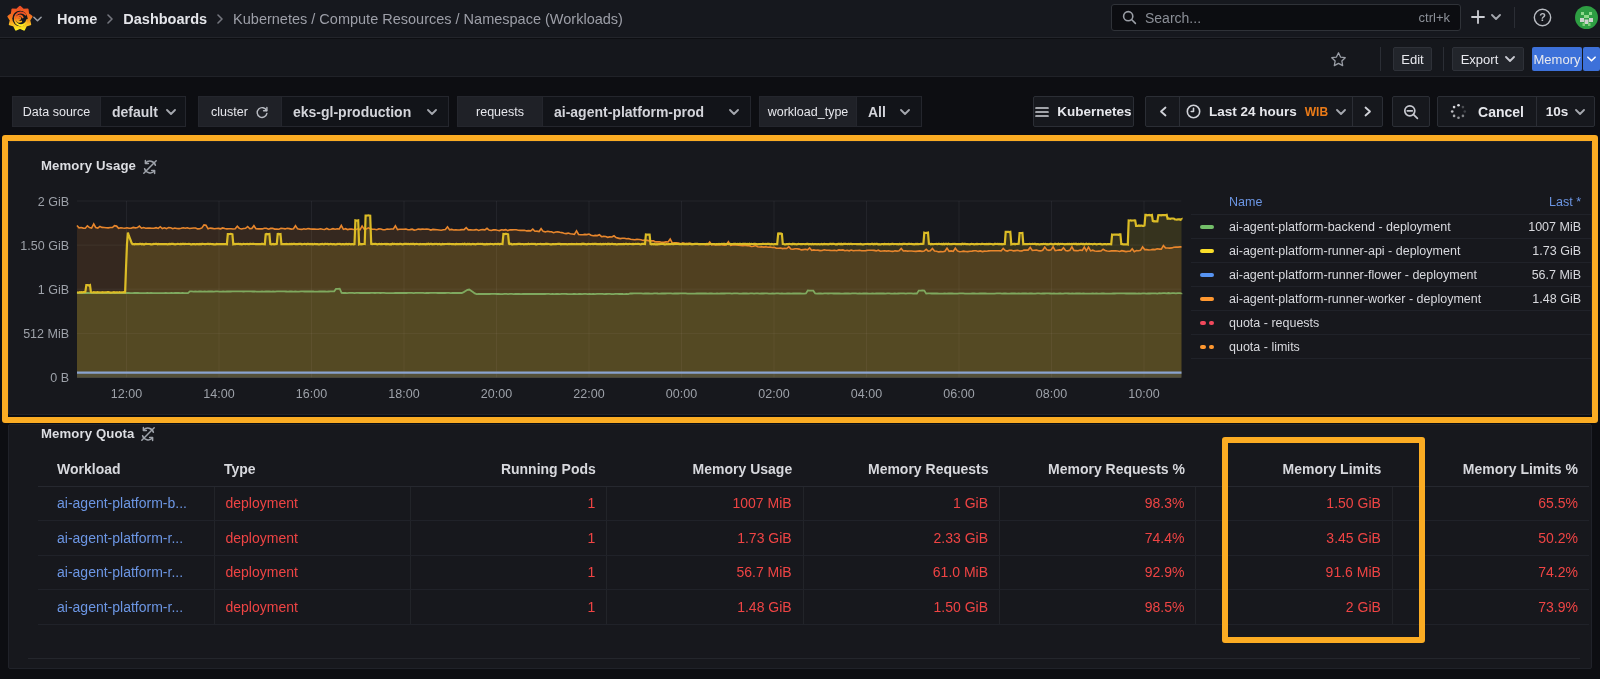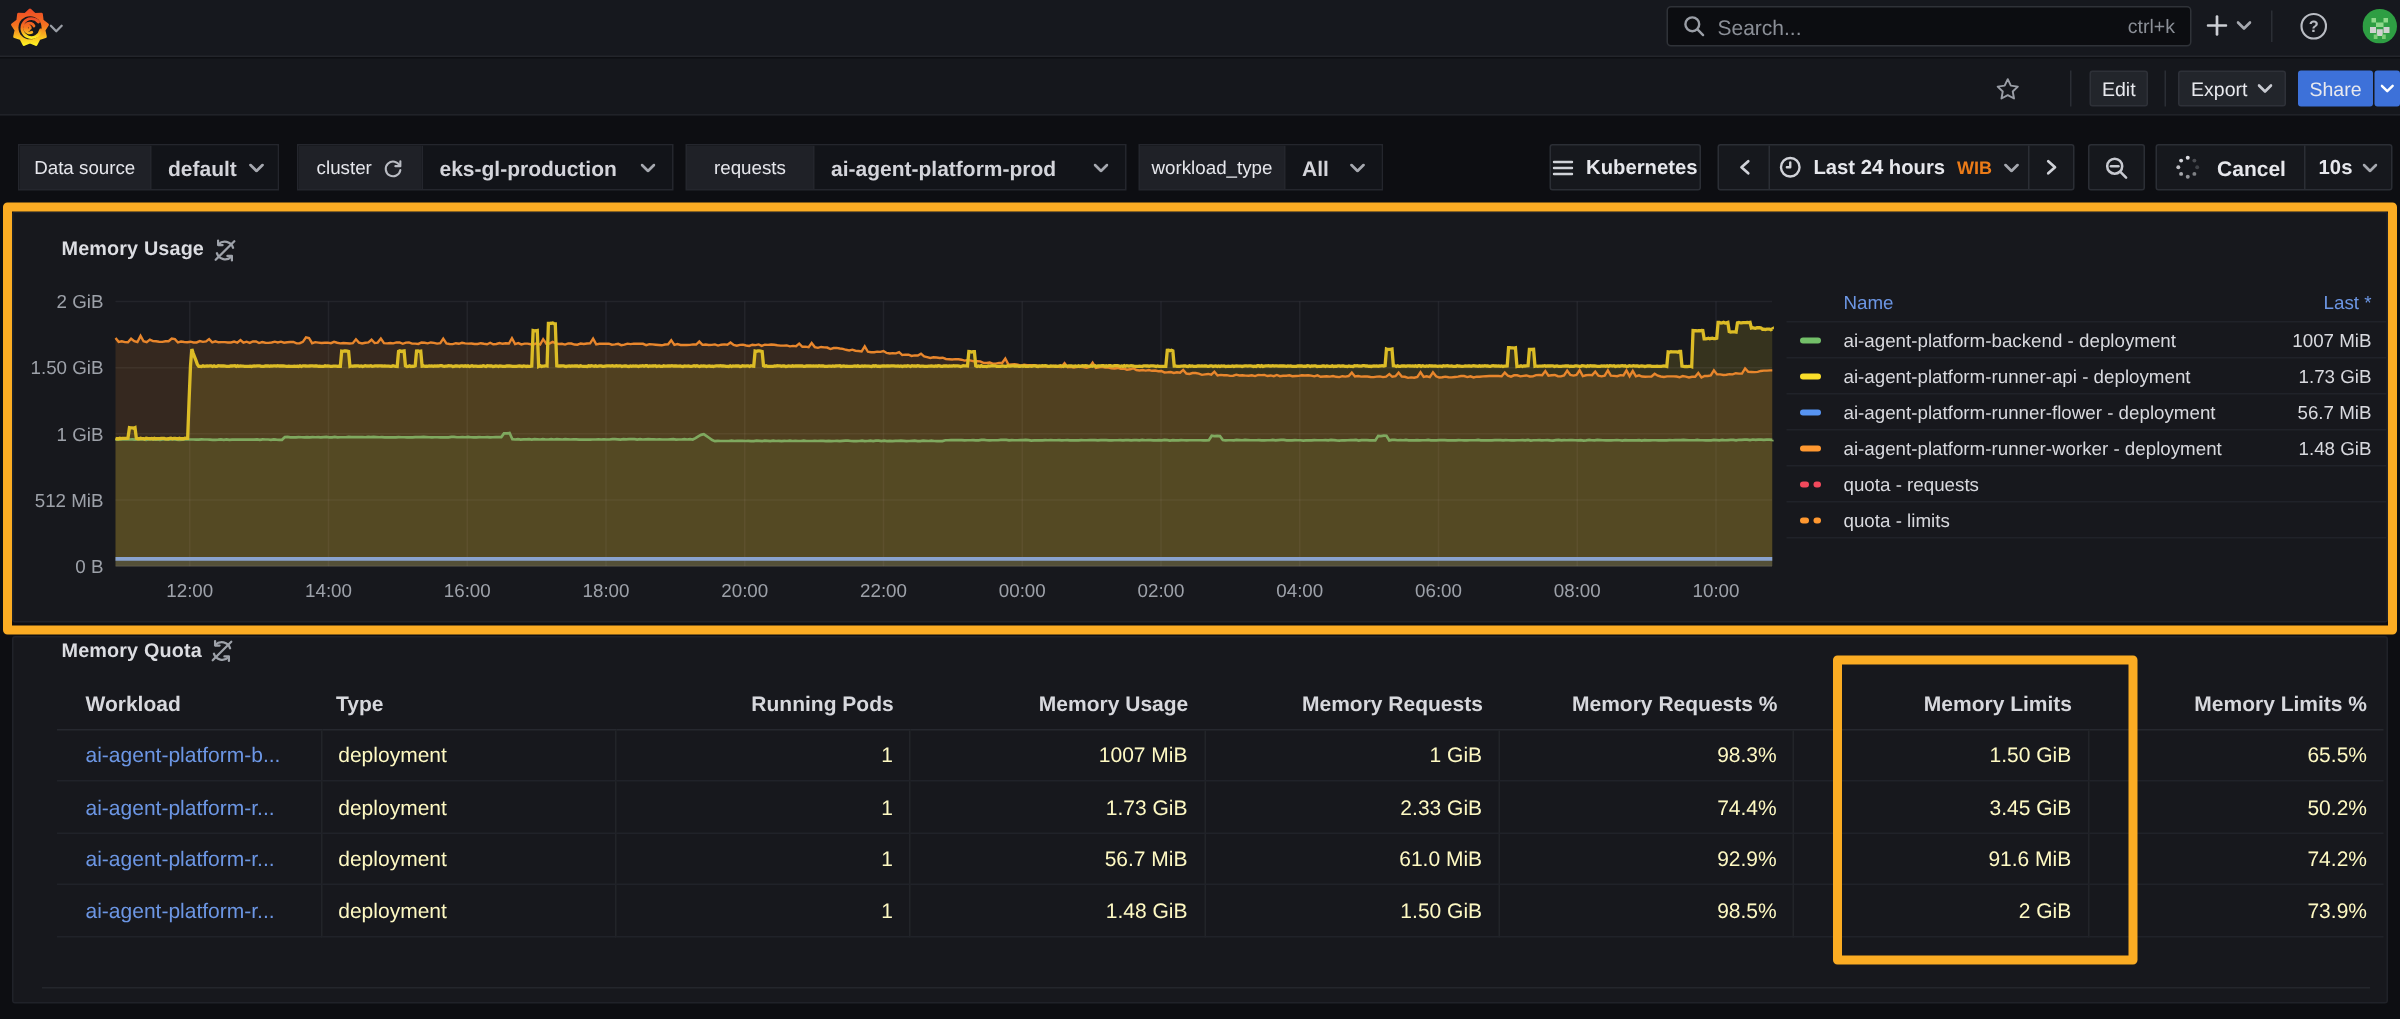--- a/index.html
+++ b/index.html
@@ -28,21 +28,21 @@
 
 #legend{position:absolute;left:1182px;top:48px;width:400px;font-size:12.5px}
 .lrow{position:relative;height:24px;display:flex;align-items:center;border-top:1px solid #202229}
 .lrow:first-child{border-top:none}
 .ldash{width:14px;height:4px;border-radius:2px;margin-left:9px;margin-right:15px;flex:none}
 .lname{color:#d8d9de;white-space:nowrap}
 .lval{margin-left:auto;padding-right:10px;color:#d8d9de}
 
 #mqtable{position:absolute;left:38px;top:453px;width:1551px;border-collapse:collapse;table-layout:fixed;font-size:14px}
 #mqtable th{font-weight:700;color:#d7d8dd;height:33px;vertical-align:middle;border-bottom:1px solid #26282f;padding:0 11px}
-#mqtable td{height:34.6px;vertical-align:middle;border-bottom:1px solid #202229;border-right:1px solid #222429;padding:0 11px;color:#fef9c3}
+#mqtable td{height:34.6px;vertical-align:middle;border-bottom:1px solid #202229;border-right:1px solid #222429;padding:0 11px;color:#ef4444}
 #mqtable td:last-child{border-right:none}
 #mqtable .num{text-align:right}
 #mqtable .link{color:#6c96e4;font-weight:500;white-space:nowrap;overflow:hidden}
 </style></head>
 <body>
 
 <div id="nav">
 
 <svg width="26" height="27" viewBox="0 0 64 66" style="position:absolute;left:7px;top:5px">
 <defs>
@@ -52,20 +52,31 @@
           <stop offset="1" stop-color="#fcee21"></stop>
 </linearGradient>
       </defs>
 <path fill="url(#glg)" stroke="url(#glg)" stroke-width="5" stroke-linejoin="round" d="M32.0 4.0 L39.9 11.4 L50.6 10.8 L51.9 21.5 L60.6 28.0 L54.7 37.0 L57.1 47.5 L46.8 50.6 L41.9 60.3 L32.0 56.0 L22.1 60.3 L17.2 50.6 L6.9 47.5 L9.3 37.0 L3.4 28.0 L12.1 21.5 L13.4 10.8 L24.1 11.4 Z"></path>
 <circle cx="32" cy="33" r="19" fill="#15171c"></circle>
 <path fill="none" stroke="url(#glg)" stroke-width="4.6" stroke-linecap="round" d="M46 23.5 A15.5 15.5 0 1 0 49.5 36.5 M38.5 30 a8 8 0 1 0 -3.5 10.5 M32.5 33.5 a3 3 0 1 0 -2 2.5"></path>
 </svg>
  <svg width="9" height="6" viewBox="0 0 10 6" style="position:absolute;left:33px;top:16px">
       <polyline points="1,1 5,5 9,1" fill="none" stroke="#9a9ea6" stroke-width="1.7" stroke-linecap="round" stroke-linejoin="round"></polyline>
     </svg>
+ <div style="position:absolute;left:57px;top:0;height:37px;display:flex;align-items:center">
+  <span class="crumb-b">Home</span>
+      <svg width="8" height="10" viewBox="0 0 8 10" style="margin:0 9px">
+        <polyline points="2,1 6,5 2,9" fill="none" stroke="#74767e" stroke-width="1.6" stroke-linecap="round" stroke-linejoin="round"></polyline>
+      </svg>
+      <span class="crumb-b">Dashboards</span>
+      <svg width="8" height="10" viewBox="0 0 8 10" style="margin:0 9px">
+        <polyline points="2,1 6,5 2,9" fill="none" stroke="#74767e" stroke-width="1.6" stroke-linecap="round" stroke-linejoin="round"></polyline>
+      </svg>
+      <span class="crumb-g">Kubernetes / Compute Resources / Namespace (Workloads)</span>
+ </div>
  <div style="position:absolute;left:1111px;top:4px;width:350px;height:27px;background:#0c0d11;border:1px solid #2f3238;border-radius:3px;display:flex;align-items:center;padding:0 10px;gap:8px">
   <svg width="15" height="15" viewBox="0 0 15 15" style="flex:none">
 <circle cx="6.2" cy="6.2" r="4.6" fill="none" stroke="#9a9ea6" stroke-width="1.6"></circle>
 <line x1="9.8" y1="9.8" x2="13.4" y2="13.4" stroke="#9a9ea6" stroke-width="1.6" stroke-linecap="round"></line>
       </svg>
       <span style="color:#8b8f97;font-size:14px">Search...</span>
   <span style="margin-left:auto;color:#8b8f97;font-size:13px">ctrl+k</span>
  </div>
  <div style="position:absolute;left:1471px;top:10px;display:flex;align-items:center;gap:6px">
       <svg width="14" height="14" viewBox="0 0 14 14" style="flex:none">
@@ -105,21 +116,21 @@
 <div id="controls"></div>
 <svg width="17" height="17" viewBox="0 0 24 24" style="position:absolute;left:1330px;top:51px">
 <path d="M12 2.5 L14.9 8.6 L21.5 9.5 L16.7 14.1 L17.9 20.7 L12 17.5 L6.1 20.7 L7.3 14.1 L2.5 9.5 L9.1 8.6 Z" fill="none" stroke="#9a9ea6" stroke-width="1.8" stroke-linejoin="round"></path>
   </svg>
 <div class="vdiv" style="left:1380px"></div>
 <div class="btn btn-grey" style="left:1393px;width:39px">Edit</div>
 <div class="vdiv" style="left:1443px"></div>
 <div class="btn btn-grey" style="left:1452px;width:72px;gap:7px">Export <svg width="10" height="6" viewBox="0 0 10 6" style="flex:none">
       <polyline points="1,1 5,5 9,1" fill="none" stroke="#c8cad1" stroke-width="1.8" stroke-linecap="round" stroke-linejoin="round"></polyline>
     </svg></div>
-<div class="btn" style="left:1532px;width:50px;background:#3d71d9;font-weight:500">Share</div>
+<div class="btn" style="left:1532px;width:50px;background:#3d71d9;font-weight:500">Memory</div>
 <div class="btn" style="left:1583px;width:17px;background:#3d71d9">
     <svg width="9" height="6" viewBox="0 0 10 6" style="flex:none">
       <polyline points="1,1 5,5 9,1" fill="none" stroke="#ffffff" stroke-width="1.8" stroke-linecap="round" stroke-linejoin="round"></polyline>
     </svg>
   </div>
 
 <div class="fgroup" style="left:12px">
  <div class="flabel" style="width:87px">Data source</div>
  <div class="fvalue" style="width:85px">default <svg width="10" height="6" viewBox="0 0 10 6" style="flex:none">
         <polyline points="1,1 5,5 9,1" fill="none" stroke="#a5a8af" stroke-width="1.8" stroke-linecap="round" stroke-linejoin="round"></polyline>

